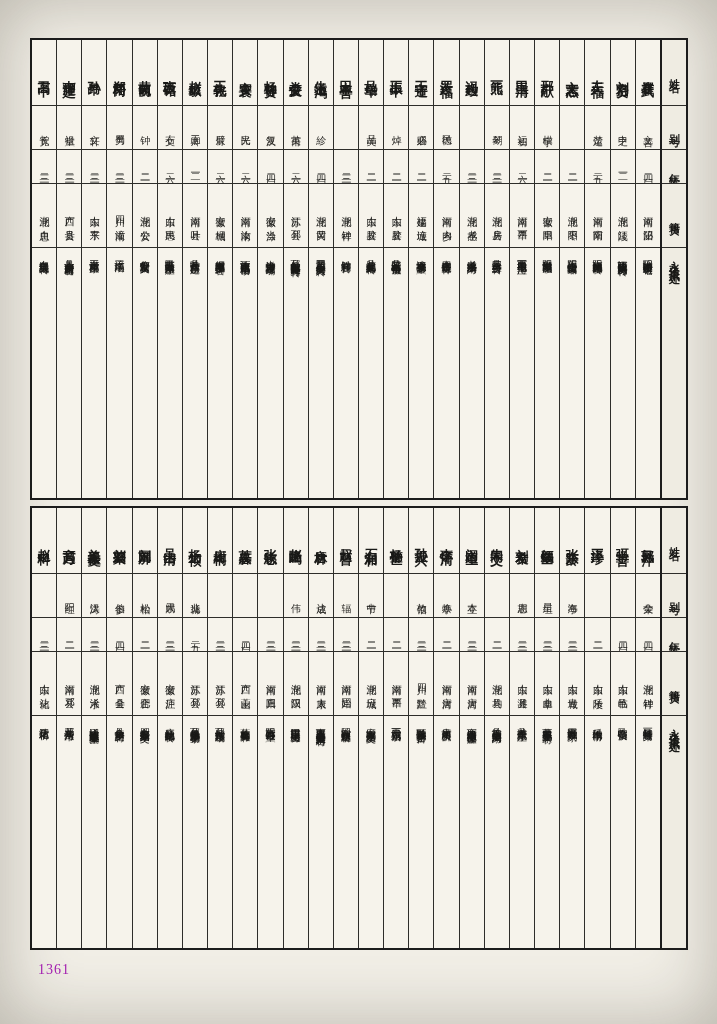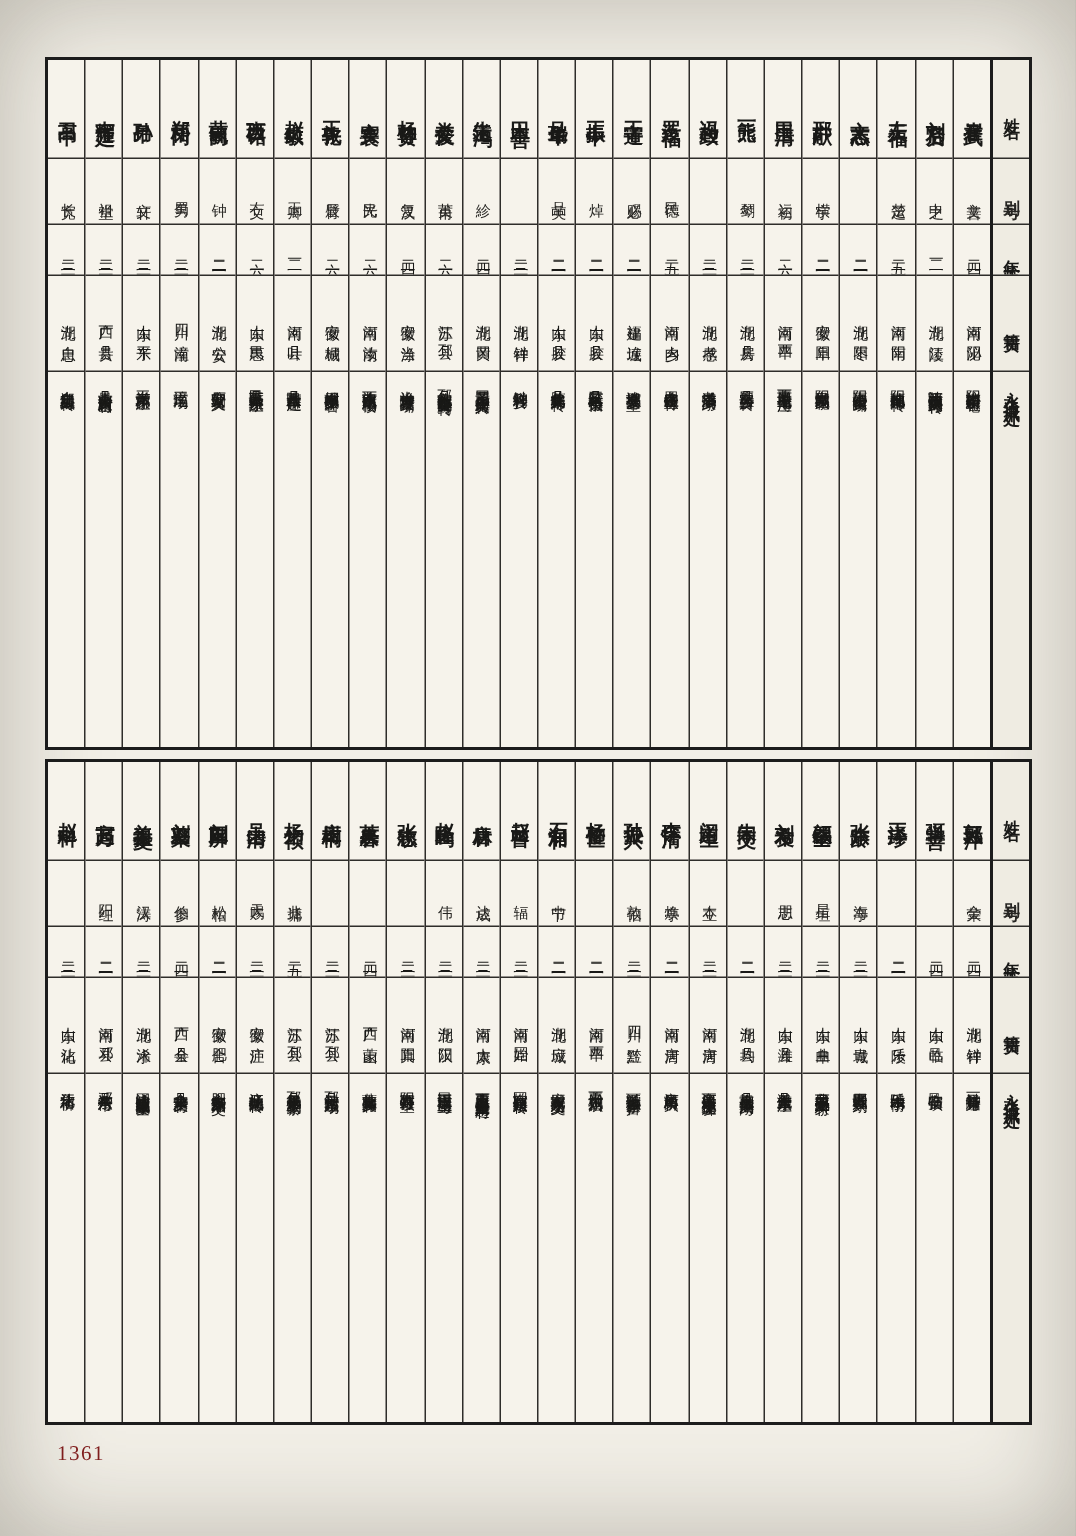--- a/index.html
+++ b/index.html
@@ -63,21 +63,21 @@
   .cell-addr   { flex: 1 1 auto; border-bottom: none; align-items: flex-start; padding-top: 4px; }
   .cell-addr .vt  { font-size: 10px; letter-spacing: 0.5px; line-height: 11px; }
 
   .header-col .vt { font-weight: bold; font-size: 11px; letter-spacing: 3px; }
 
   .page-number {
     position: absolute;
     left: 38px; top: 962px;
     font-family: "Liberation Serif", serif;
     font-size: 14px;
-    color: #7f1d1d;
+    color: #a21caf;
     letter-spacing: 1px;
   }
 </style>
 </head>
 <body>
 
 <div class="page">
 
   <div class="table-frame" id="table-top">
       <div class="col header-col">

